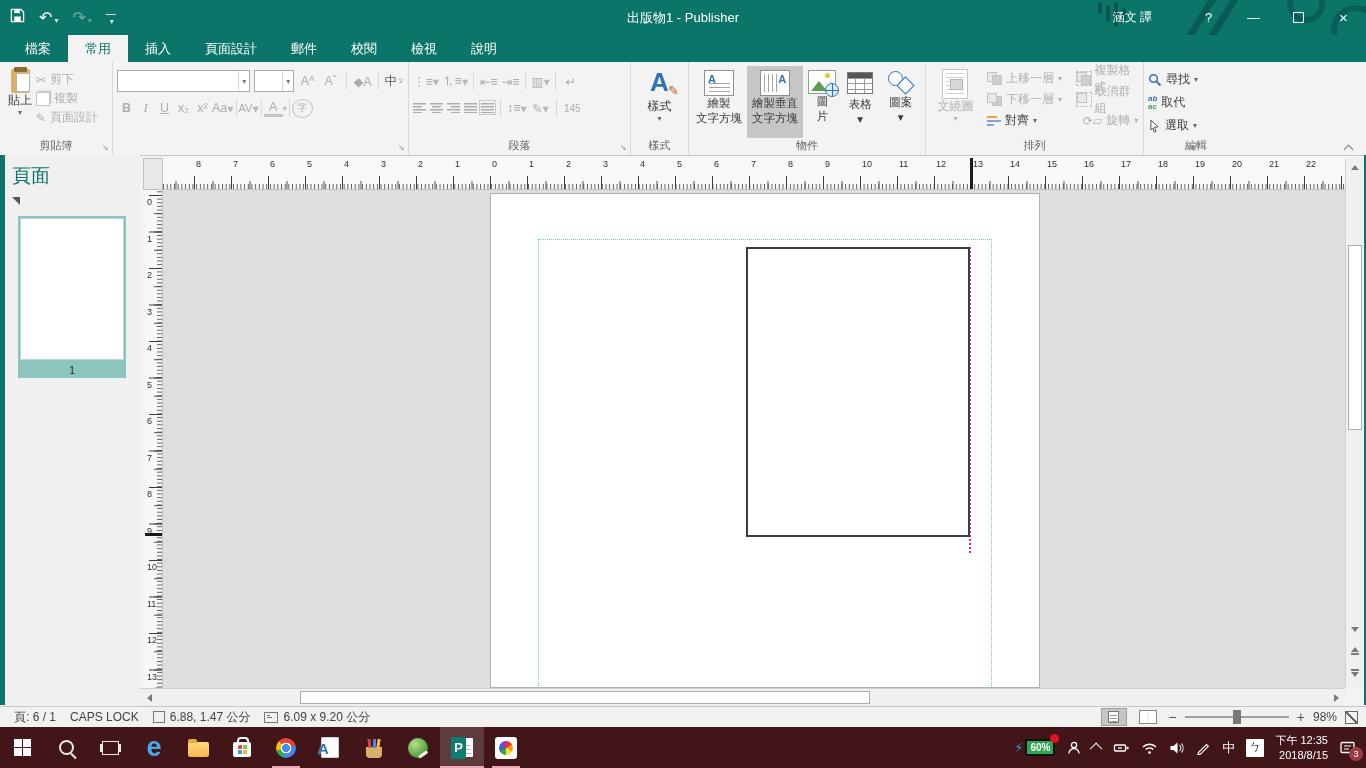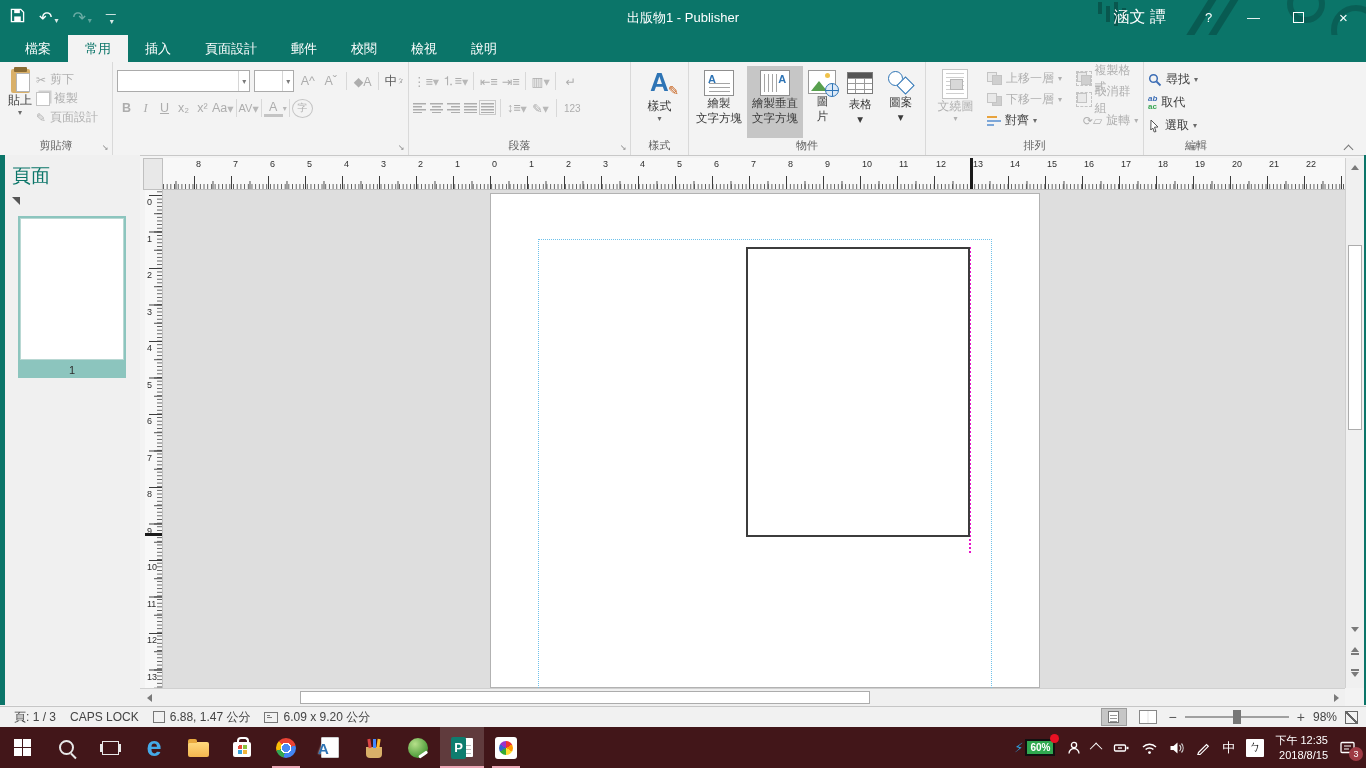--- a/index.html
+++ b/index.html
@@ -8,21 +8,21 @@
        -webkit-font-smoothing:antialiased;background:#f3f3f3;}
   
   .titlebar{position:absolute;left:0;top:0;width:1366px;height:35px;background:#0b7569;overflow:hidden;}
   .tb-decor{position:absolute;right:0;top:0;height:35px;pointer-events:none;}
   .qat{position:absolute;left:10px;top:0;height:35px;display:flex;align-items:center;gap:14px;color:#fff;}
   .qat .dim{opacity:.4;}
   .qat .dd{font-size:8px;margin-left:2px;opacity:.85;}
   .qat-undo{font-size:16px;line-height:1;}
   .title-text{position:absolute;left:0;right:0;top:0;height:35px;display:flex;align-items:center;justify-content:center;color:#fff;font-size:13px;}
   .tb-right{position:absolute;right:0;top:0;height:35px;display:flex;align-items:center;color:#fff;}
-  .tb-user{font-size:16px;margin-right:20px;}
+  .tb-user{font-size:12px;margin-right:34px;}
   .tb-btn{width:45px;height:35px;display:flex;align-items:center;justify-content:center;font-size:13px;}
   .maxbox{width:9px;height:9px;border:1px solid #fff;display:inline-block;}
   
   .tabrow{position:absolute;left:0;top:35px;width:1366px;height:27px;background:#0b7569;display:flex;align-items:stretch;padding-left:8px;}
   .tab{padding:0 17px;display:flex;align-items:center;color:#fff;font-size:13px;cursor:default;}
   .tab.active{background:#f3f3f3;color:#0b7569;}
   
   .ribbon{position:absolute;left:0;top:62px;width:1366px;height:93px;background:#f3f3f3;border-bottom:1px solid #c8c8c8;display:flex;}
   .group{position:relative;border-right:1px solid #d9d9d9;height:100%;box-sizing:border-box;padding:4px 4px 17px 4px;}
   .glabel{position:absolute;left:0;right:0;bottom:2px;text-align:center;font-size:11px;color:#5f5f5f;}
@@ -343,21 +343,21 @@
         <div style="display:flex;align-items:center;gap:4px;">
           <span><span class="bars b-l"></span></span>
           <span><span class="bars b-c"></span></span>
           <span><span class="bars b-r"></span></span>
           <span><span class="bars b-j"></span></span>
           <span><span class="bars b-j" style="outline:1px solid #c9c9c9;outline-offset:1px;"></span></span>
           <span class="fsep"></span>
           <span class="fbtn">↕≡<span class="dd" style="color:#b8b8b8;">▾</span></span>
           <span class="fbtn">✎<span class="dd" style="color:#b8b8b8;">▾</span></span>
           <span class="fsep"></span>
-          <span class="fbtn" style="font-size:10px;">123</span>
+          <span class="fbtn" style="font-size:10px;">145</span>
         </div>
       </div>
       <div class="glabel">段落</div>
       <div class="launcher">↘</div>
     </div>
 
     <div class="group" style="width:58px;">
       <div class="bigbtn" style="align-items:center;width:100%;box-sizing:border-box;">
         <span style="position:relative;height:30px;">
           <span style="font-size:26px;font-weight:bold;color:#2e74b5;line-height:1;">A</span>
@@ -553,21 +553,21 @@
     <div class="sbtn" style="left:0;top:0;">
         <span class="tri-l"></span>
       </div>
     <div class="hthumb"></div>
     <div class="sbtn" style="left:1187px;top:0;">
         <span class="tri-r"></span>
       </div>
   </div>
 
   <div class="statusbar">
-    <span class="sb-item">頁: 1 / 3</span>
+    <span class="sb-item">頁: 6 / 1</span>
     <span class="sb-item">CAPS LOCK</span>
     <span class="sb-item">
         <span class="sb-sq"></span>
         <span>6.88, 1.47 公分</span>
       </span>
     <span class="sb-item">
         <span class="sb-sz"></span>
         <span>6.09 x  9.20 公分</span>
       </span>
     <div class="sb-right">

